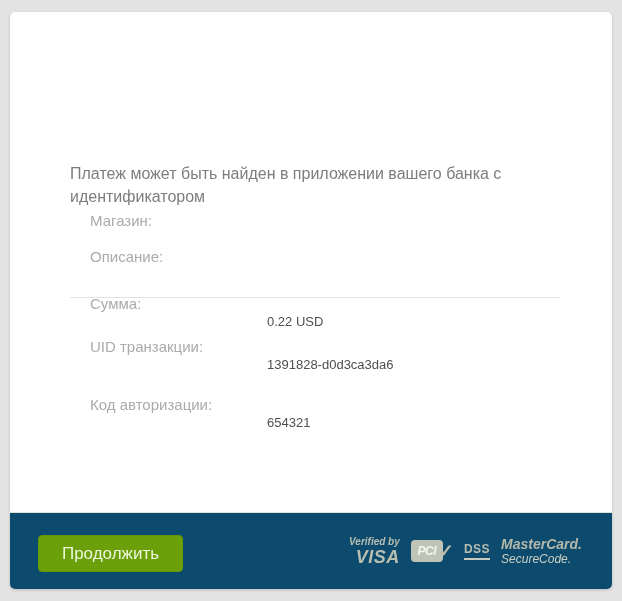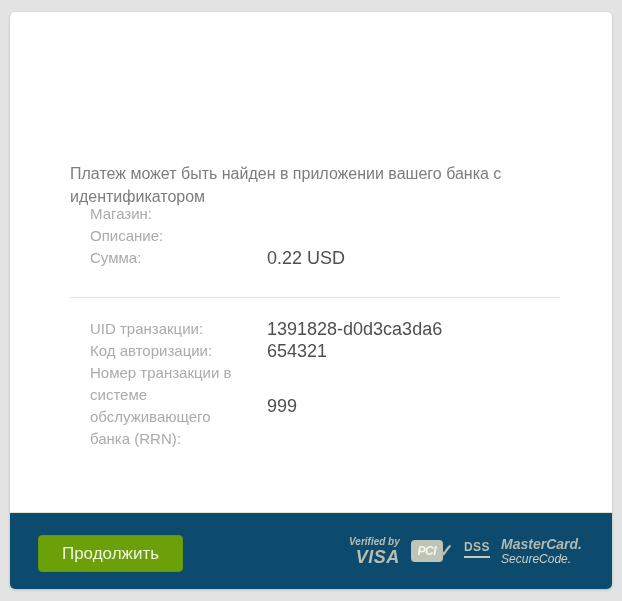--- a/index.html
+++ b/index.html
@@ -43,21 +43,21 @@
   
   .rows{position:absolute;left:80px;width:480px;}
   .rows.summary{top:191px;}
   .rows.details{top:306px;}
   .row{display:flex;align-items:center;}
   .row .lbl{
     width:177px;flex:0 0 177px;box-sizing:border-box;padding-right:20px;
     font-size:15px;line-height:22px;color:#ababab;
   }
   .row .val{
-    font-size:18px;line-height:22px;color:#4f4f4f;
+    font-size:13px;line-height:22px;color:#4f4f4f;margin-top:36px;
   }
   .divider{
     position:absolute;left:60px;top:285px;width:490px;height:0;
     border-top:1px solid #e2e2e2;
   }
   
   .footer{
     position:absolute;left:0;bottom:0;width:100%;height:77px;
     background:#0c4a6e;border-top:1px solid #e1e5d6;
     border-radius:0 0 5px 5px;
@@ -74,21 +74,21 @@
     font-size:17px;
     cursor:pointer;
   }
   .logos{
     position:absolute;right:30px;top:0;height:76px;
     display:flex;align-items:center;gap:11px;
   }
   .logo-visa{text-align:right;color:#b9beb0;line-height:1;}
   .logo-visa .vb{font-style:italic;font-weight:bold;font-size:10px;display:block;margin-bottom:1px;}
   .logo-visa .visa{font-style:italic;font-weight:bold;font-size:18px;letter-spacing:0.5px;display:block;}
-  .logo-pci{display:flex;align-items:flex-start;color:#b9beb0;}
+  .logo-pci{display:flex;align-items:center;color:#b9beb0;}
   .pci-badge{
     background:#c0c4b6;color:#f3f6ea;
     font-weight:bold;font-style:italic;font-size:12px;
     width:32px;height:22px;border-radius:4px;
     display:flex;align-items:center;justify-content:center;
     letter-spacing:-0.5px;
   }
   .pci-check{
     font-size:18px;font-weight:bold;color:#b9beb0;
     margin:0 1px 0 -4px;
@@ -128,24 +128,20 @@
 
   <div class="rows details">
     <div class="row">
       <span class="lbl">UID транзакции:</span>
       <span class="val">1391828-d0d3ca3da6</span>
     </div>
     <div class="row">
       <span class="lbl">Код авторизации:</span>
       <span class="val">654321</span>
     </div>
-    <div class="row">
-      <span class="lbl">Номер транзакции в системе обслуживающего банка (RRN):</span>
-      <span class="val">999</span>
-    </div>
   </div>
 
   <div class="footer">
     <button class="continue-btn">Продолжить</button>
     <div class="logos">
       <div class="logo-visa">
         <span class="vb">Verified by</span>
         <span class="visa">VISA</span>
       </div>
       <div class="logo-pci">

